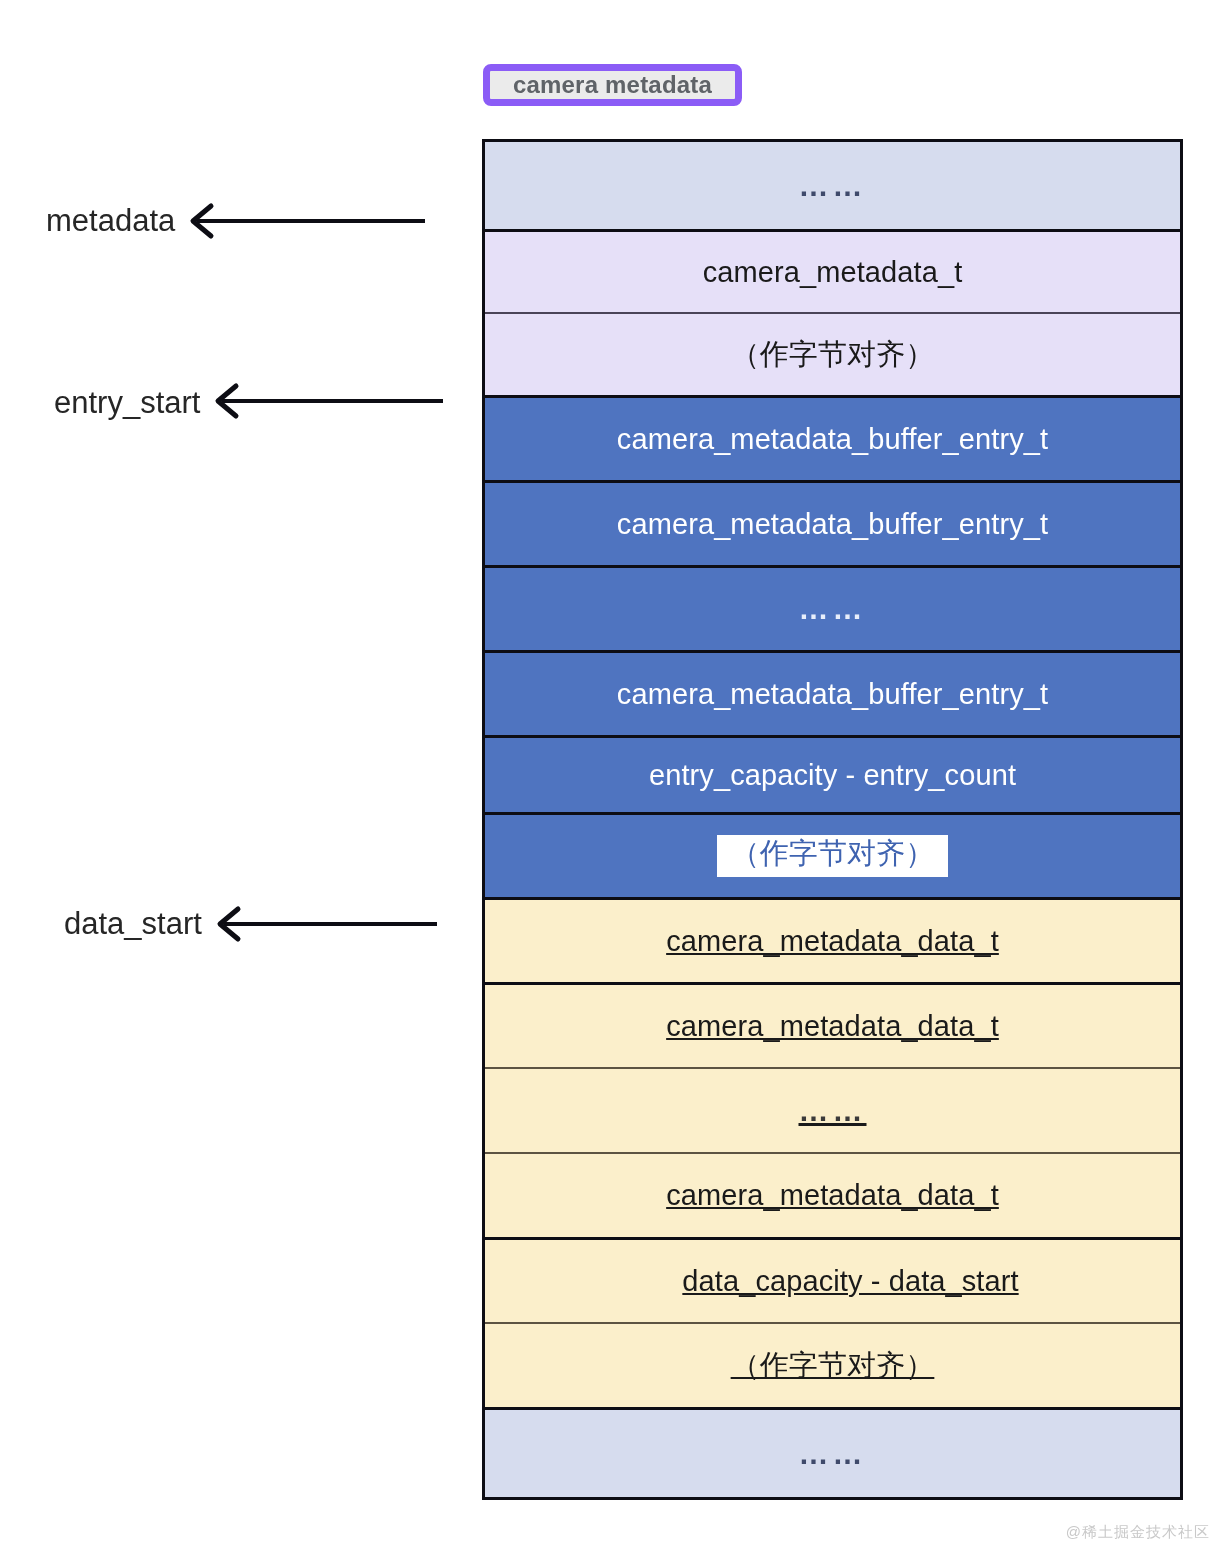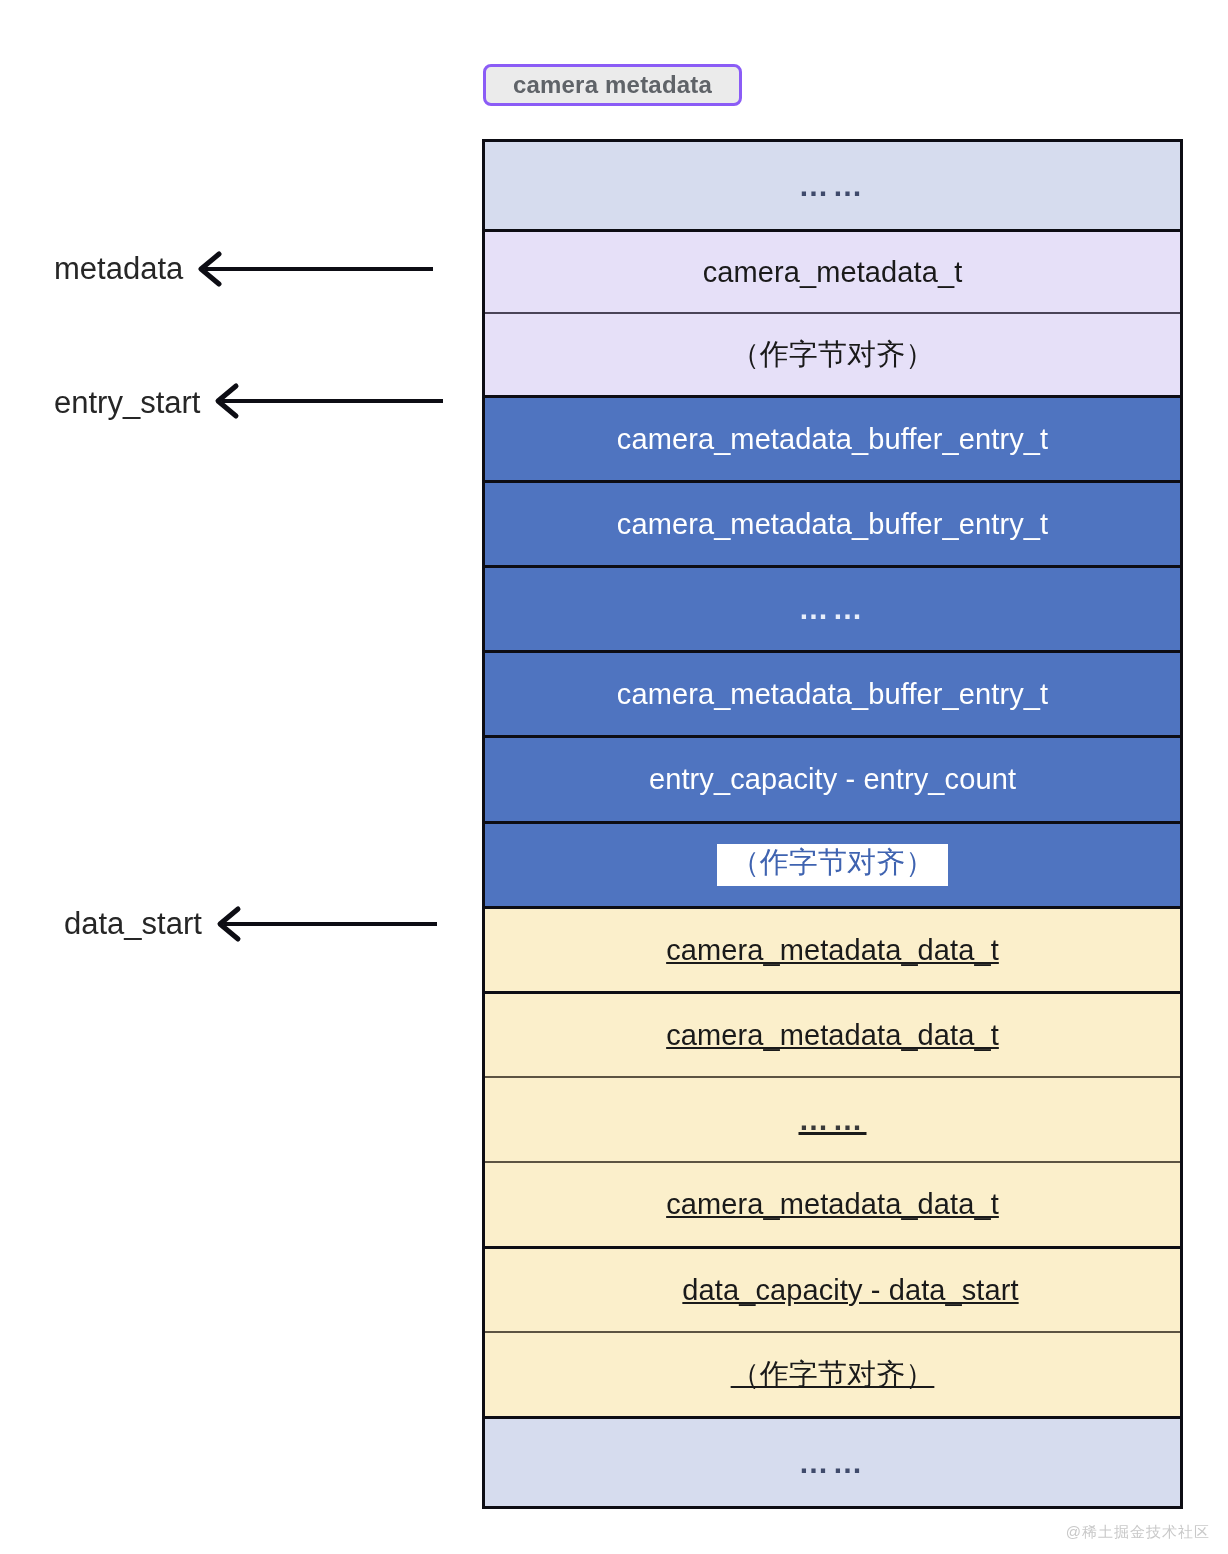--- a/index.html
+++ b/index.html
@@ -17,21 +17,21 @@
 
   
   #title-badge {
     position: absolute;
     left: 483px;
     top: 64px;
     width: 259px;
     height: 42px;
     box-sizing: border-box;
     background: #ebebeb;
-    border: 3px solid #8b5cf6;
+    border: 7px solid #8b5cf6;
     border-radius: 8px;
     display: flex;
     align-items: center;
     justify-content: center;
     font-size: 24px;
     font-weight: bold;
     color: #5f6368;
     letter-spacing: 0.2px;
   }
 
@@ -107,21 +107,21 @@
   }
   .pointer .p-arrow {
     position: relative;
     height: 40px;
     flex: 0 0 auto;
   }
   .pointer .p-arrow svg {
     display: block;
   }
 
-  #ptr-metadata    { left: 54px;  top: 201px; margin-top: 48px; }
+  #ptr-metadata    { left: 46px;  top: 201px; }
   #ptr-entry-start { left: 54px;  top: 381px; align-items: flex-end; }
   #ptr-data-start  { left: 64px;  top: 904px; }
 
   
   #watermark {
     position: absolute;
     right: 18px;
     bottom: 12px;
     font-size: 15px;
     color: #c9c9c9;
@@ -159,21 +159,21 @@
   </div>
 
   <div class="mem-row sec-blue" style="height:85px;">
     <span class="dots on-blue">……</span>
   </div>
 
   <div class="mem-row sec-blue" style="height:85px;">
     <span>camera_metadata_buffer_entry_t</span>
   </div>
 
-  <div class="mem-row sec-blue" style="height:86px;">
+  <div class="mem-row sec-blue" style="height:77px;">
     <span>entry_capacity - entry_count</span>
   </div>
 
   <div class="mem-row sec-blue" style="height:85px;">
     <span class="align-box">（作字节对齐）</span>
   </div>
 
   <div class="mem-row sec-cream" style="height:85px;">
     <span>camera_metadata_data_t</span>
   </div>

